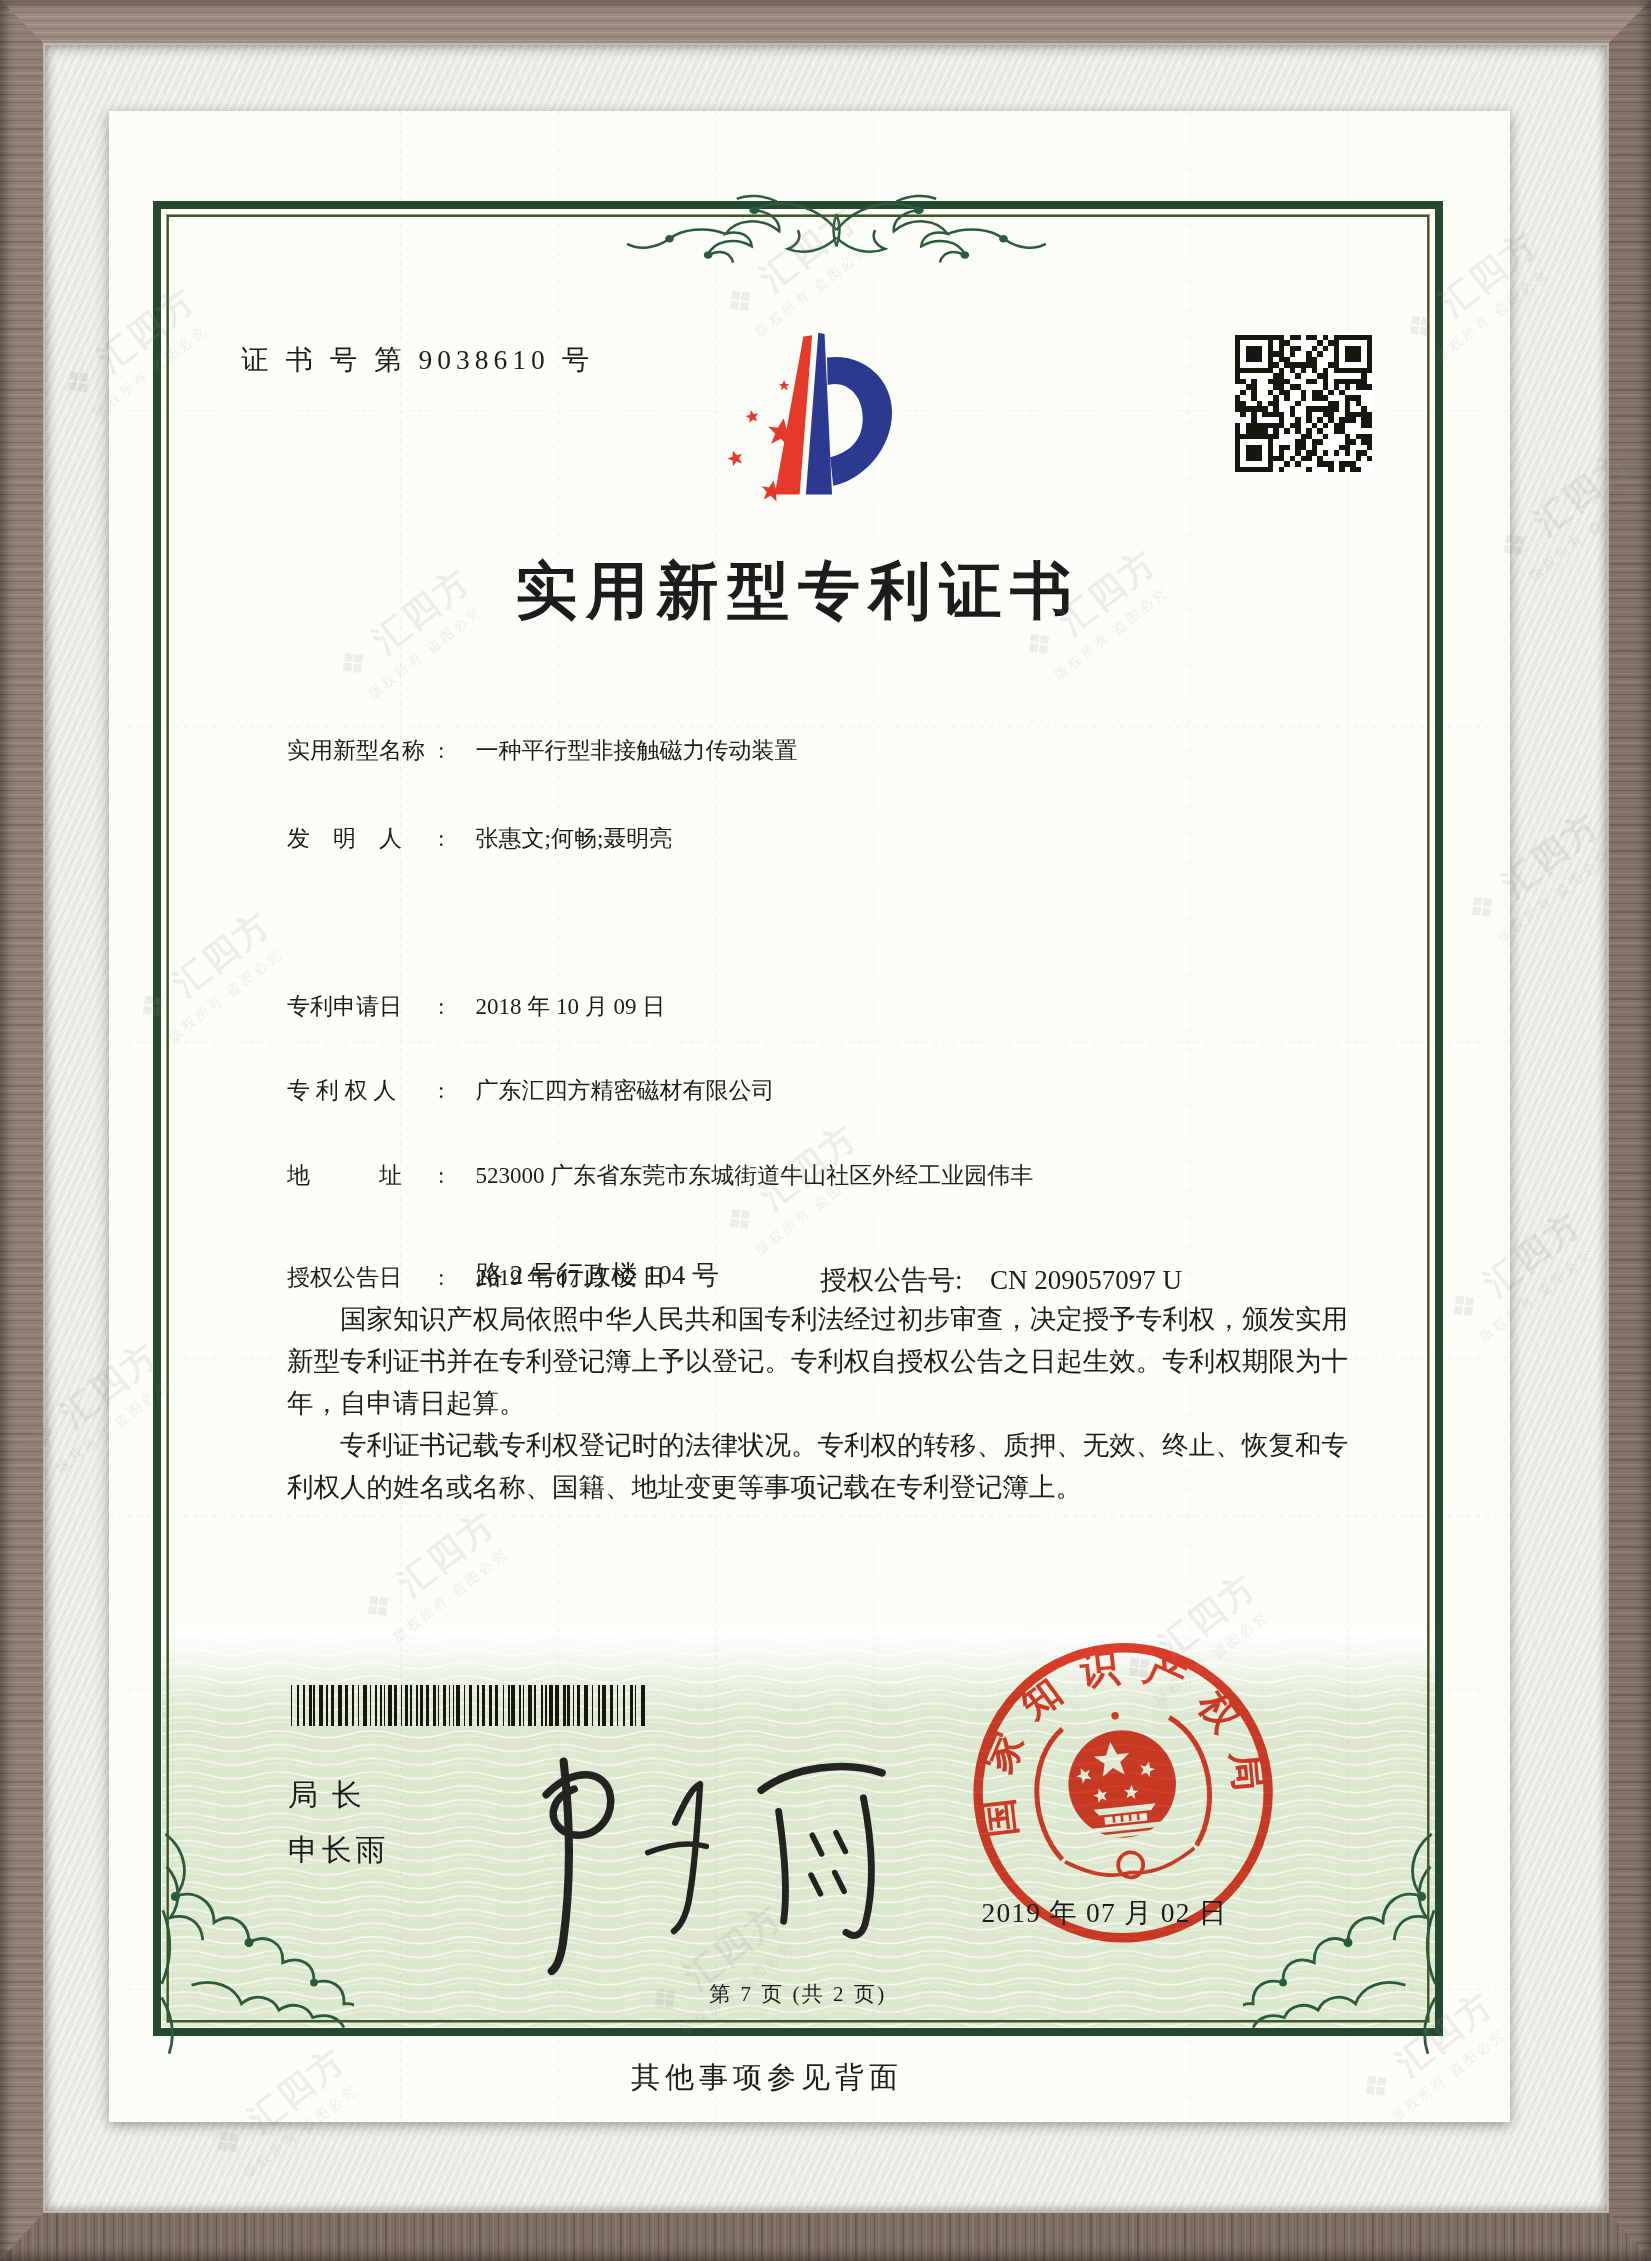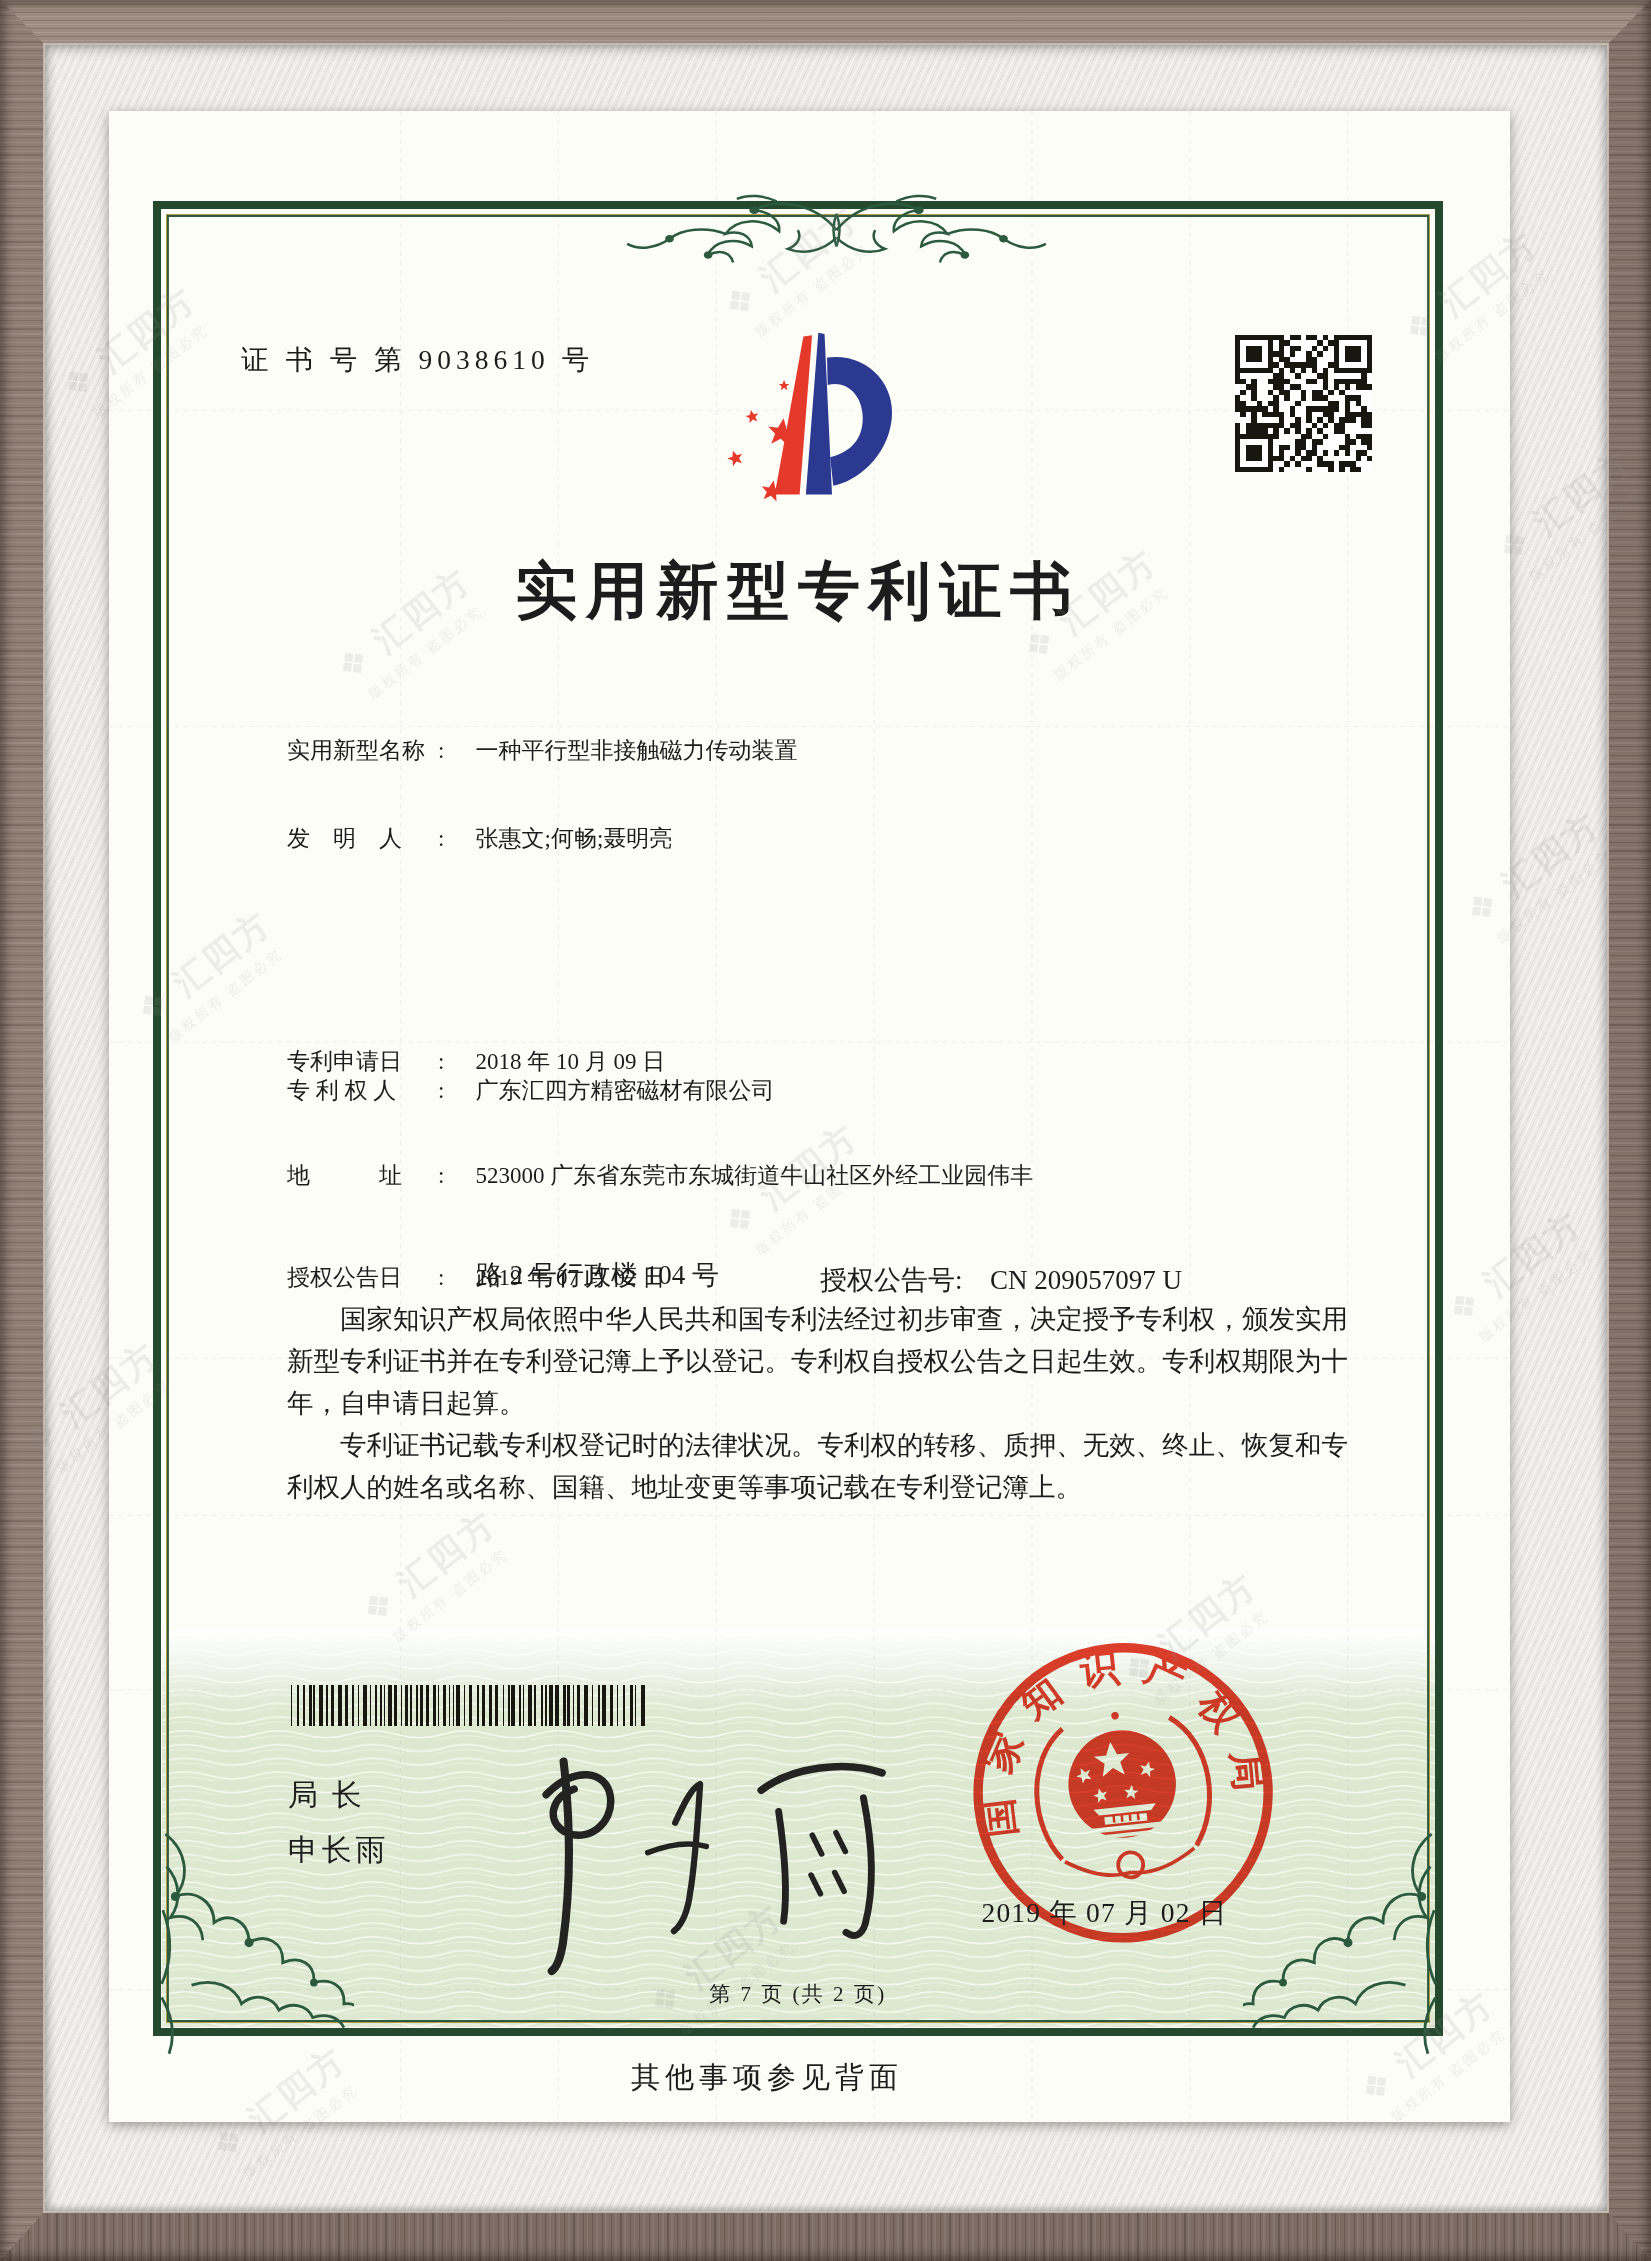--- a/index.html
+++ b/index.html
@@ -425,21 +425,21 @@
       </svg></div>
 
   <div class="title">实用新型专利证书</div>
 
   <div class="frow" style="top:735px">
     <span class="flabel">实用新型名称</span><span class="fcolon">:</span><span class="fvalue">一种平行型非接触磁力传动装置</span>
   </div>
   <div class="frow" style="top:823px">
     <span class="flabel">发　明　人</span><span class="fcolon">:</span><span class="fvalue">张惠文;何畅;聂明亮</span>
   </div>
-  <div class="frow" style="top:1046px">
+  <div class="frow" style="top:991px">
     <span class="flabel">专利申请日</span><span class="fcolon">:</span><span class="fvalue">2018 年 10 月 09 日</span>
   </div>
   <div class="frow" style="top:1075px">
     <span class="flabel">专 利 权 人</span><span class="fcolon">:</span><span class="fvalue">广东汇四方精密磁材有限公司</span>
   </div>
   <div class="frow" style="top:1160px">
     <span class="flabel">地　　　址</span><span class="fcolon">:</span><span class="fvalue">523000 广东省东莞市东城街道牛山社区外经工业园伟丰</span>
   </div>
   <div class="addr2">路 2 号行政楼 104 号</div>
   <div class="frow" style="top:1262px">

